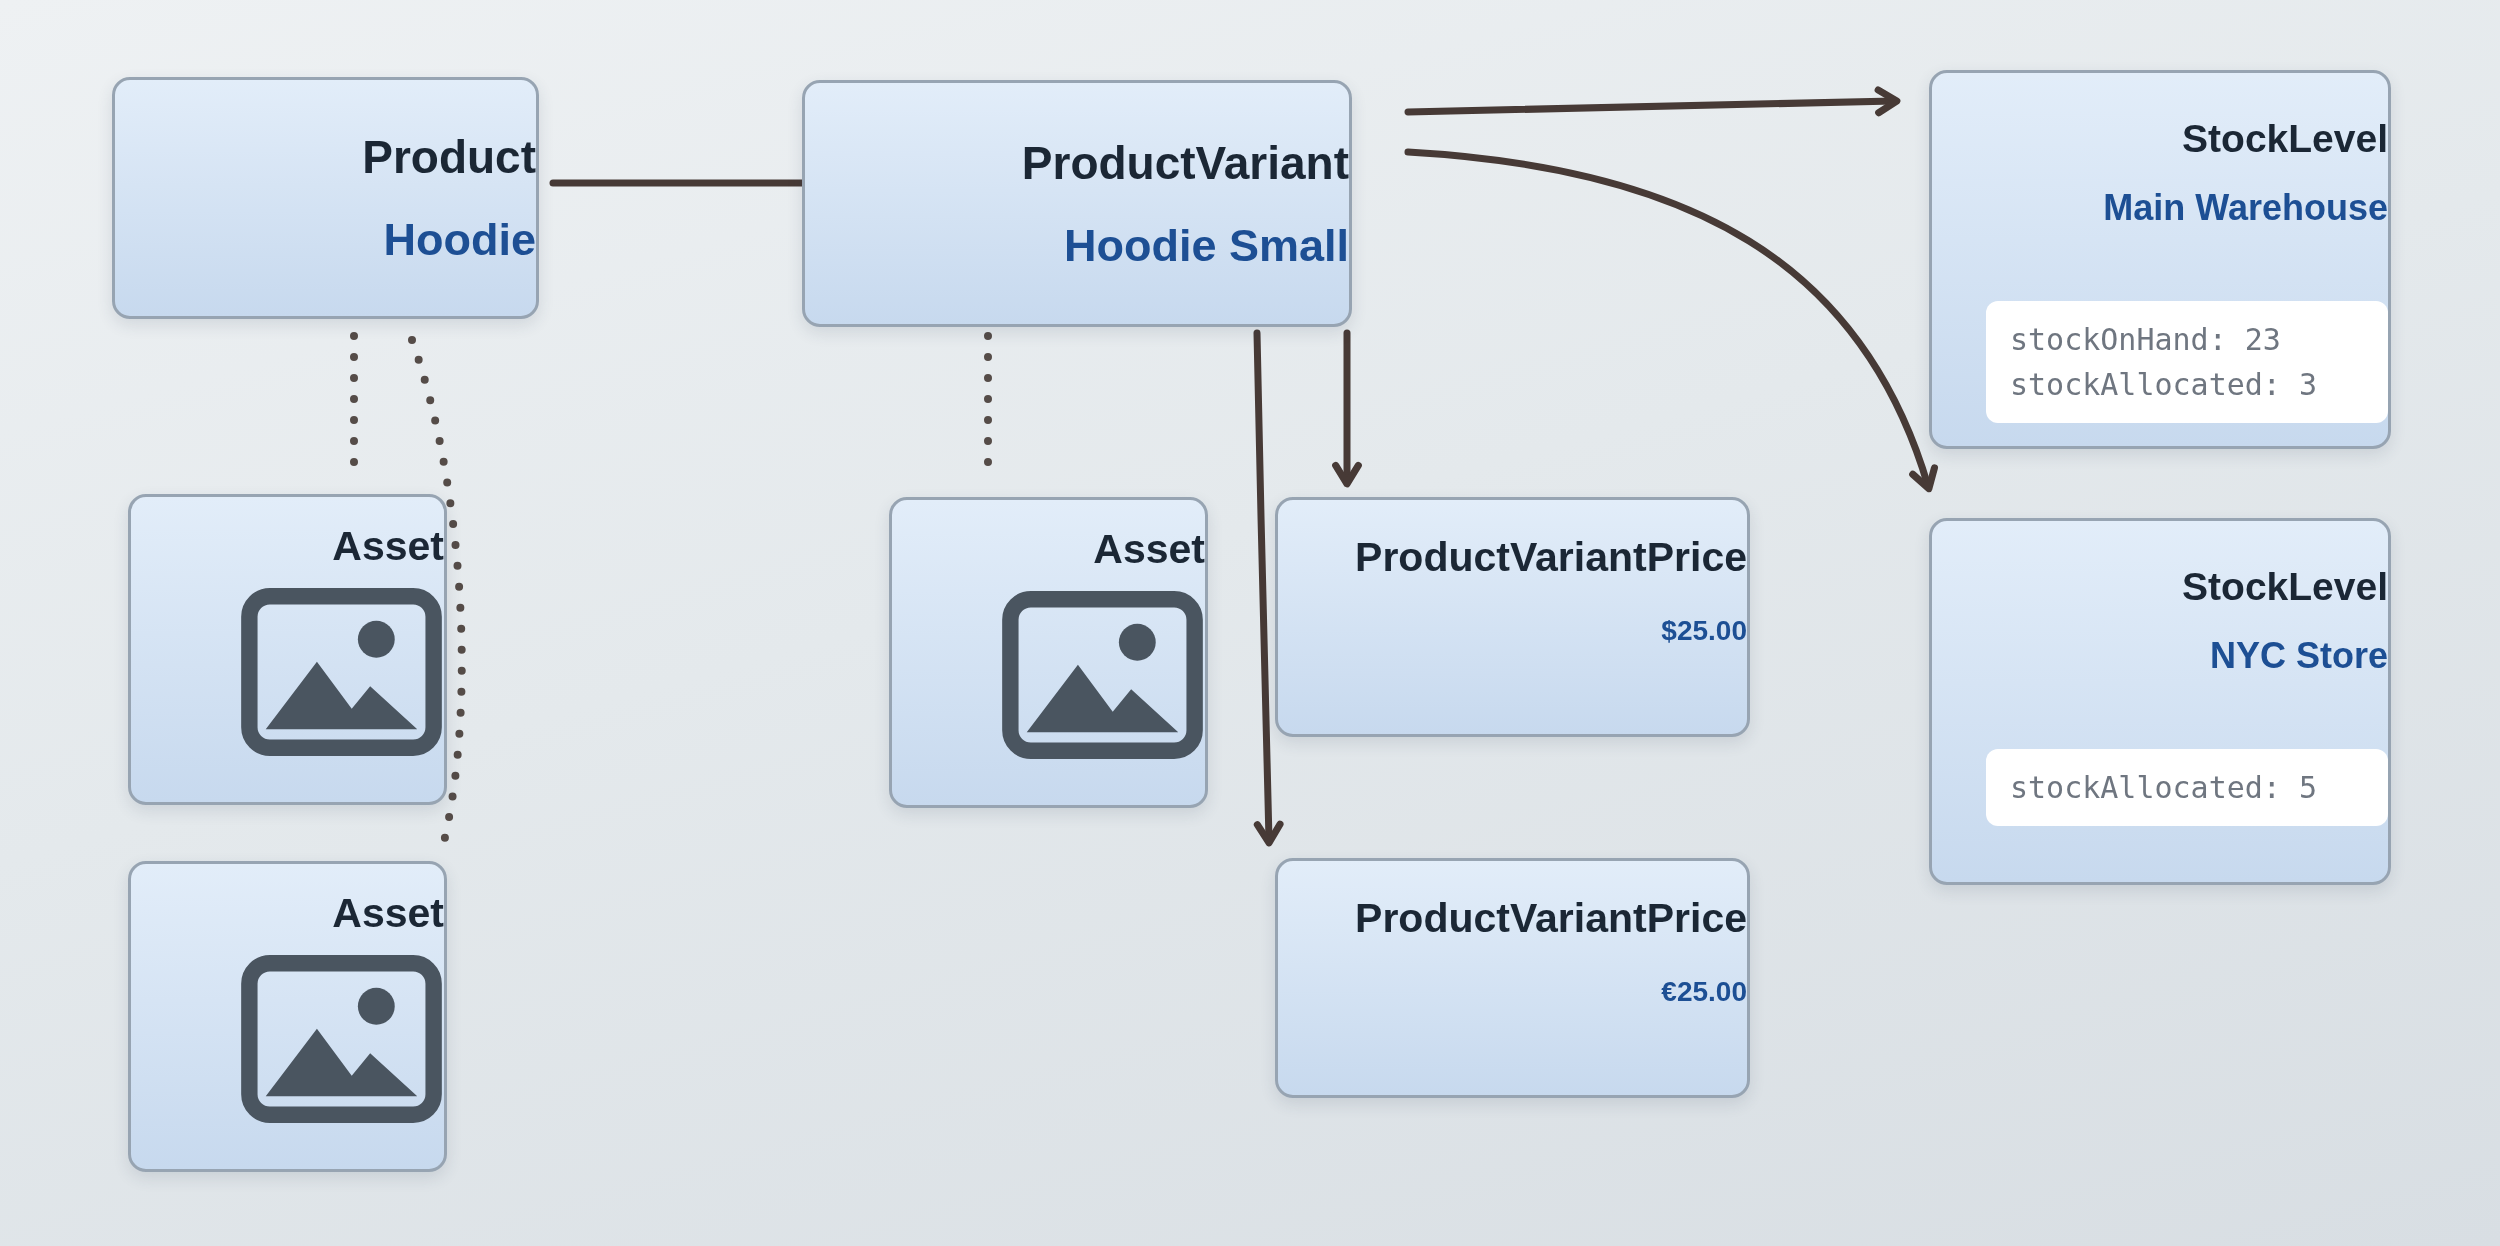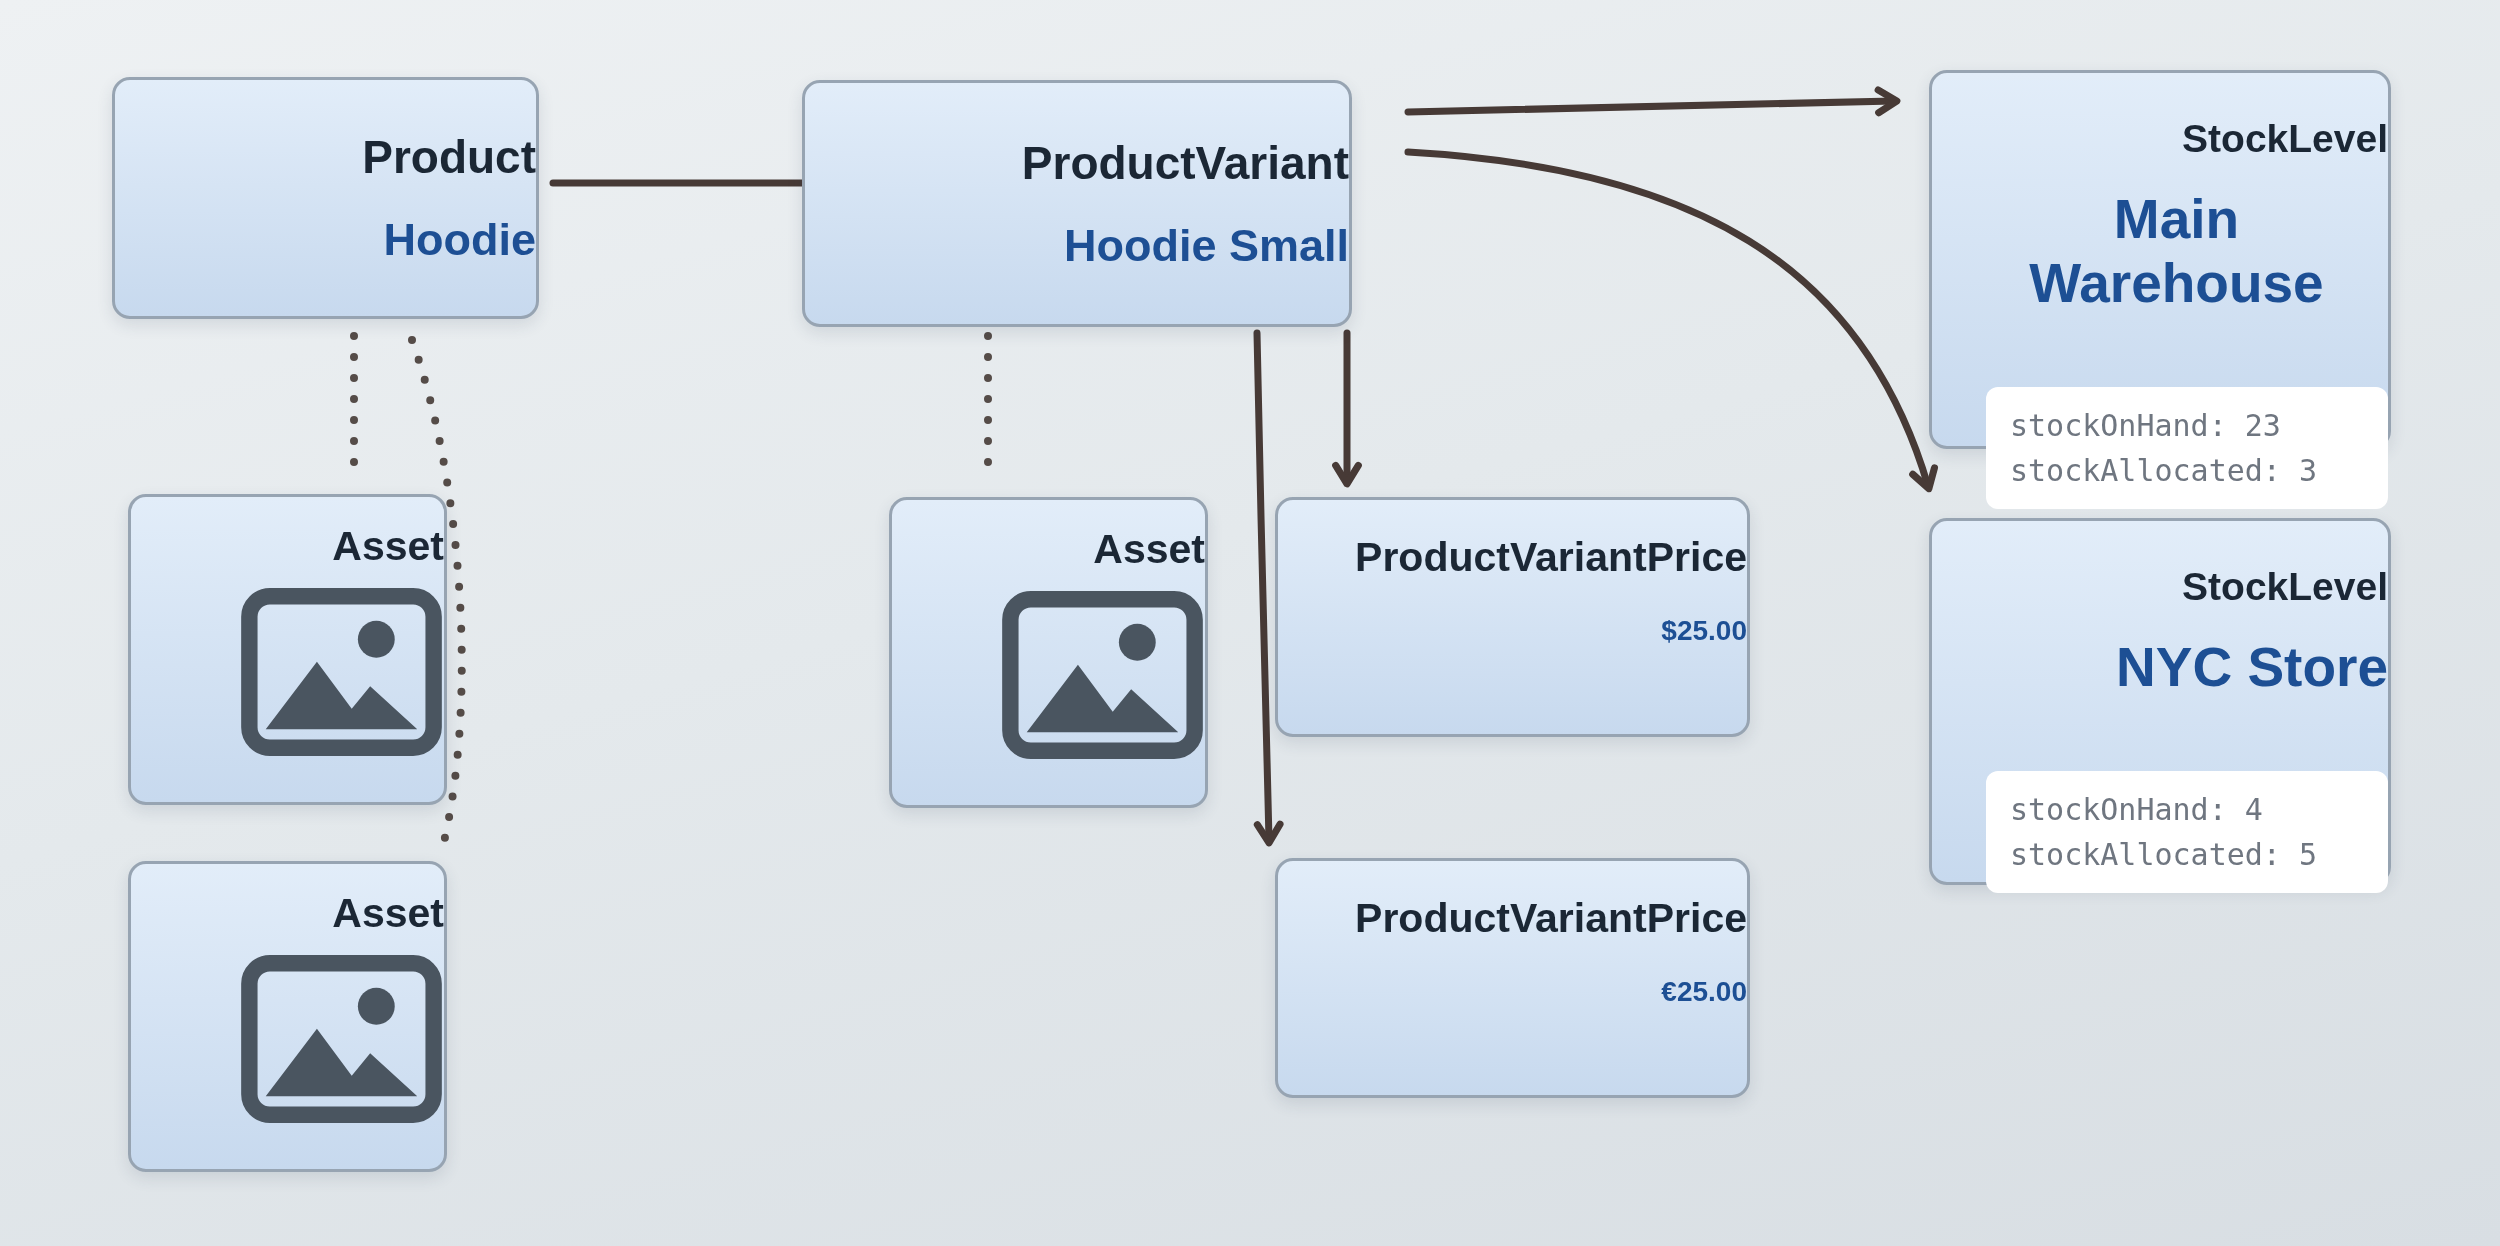--- a/index.html
+++ b/index.html
@@ -36,21 +36,21 @@
   .n-product .node-subtitle { font-size: 45px; }
 
   .n-variant         { left: 802px;  top: 80px;  width: 550px; height: 247px; justify-content: center; gap: 30px; }
   .n-variant .node-title    { font-size: 46px; }
   .n-variant .node-subtitle { font-size: 45px; }
 
   .n-stock           { width: 462px; padding-top: 44px; gap: 26px; }
   .n-stock-main      { left: 1929px; top: 70px;  height: 379px; }
   .n-stock-nyc       { left: 1929px; top: 518px; height: 367px; }
   .n-stock .node-title    { font-size: 39px; }
-  .n-stock .node-subtitle { font-size: 55px; }
+  .n-stock .node-subtitle { font-size: 36px; }
   .code {
     background: #ffffff;
     border-radius: 12px;
     padding: 16px 24px;
     width: 402px;
     text-align: left;
     font-family: "DejaVu Sans Mono", monospace;
     font-size: 30px;
     line-height: 1.5;
     color: #6f7680;
@@ -108,21 +108,20 @@
     <div class="code">
       <div>stockOnHand: 23</div>
       <div>stockAllocated: 3</div>
     </div>
   </div>
 
   <div class="node n-stock n-stock-nyc">
     <div class="node-title">StockLevel</div>
     <div class="node-subtitle">NYC Store</div>
     <div class="code">
-      <div>stockOnHand: 4</div>
       <div>stockAllocated: 5</div>
     </div>
   </div>
 
   <div class="node n-asset n-asset-1">
     <div class="node-title">Asset</div>
     <svg class="asset-icon" viewBox="0 0 100 84" xmlns="http://www.w3.org/2000/svg">
       <rect x="5" y="5" width="90" height="74" rx="10" fill="none" stroke="#4a5560" stroke-width="8"></rect>
       <circle cx="67" cy="26" r="9" fill="#4a5560"></circle>
       <path d="M13 70 L38 37 L55 60 L64 49 L87 70 Z" fill="#4a5560"></path>

